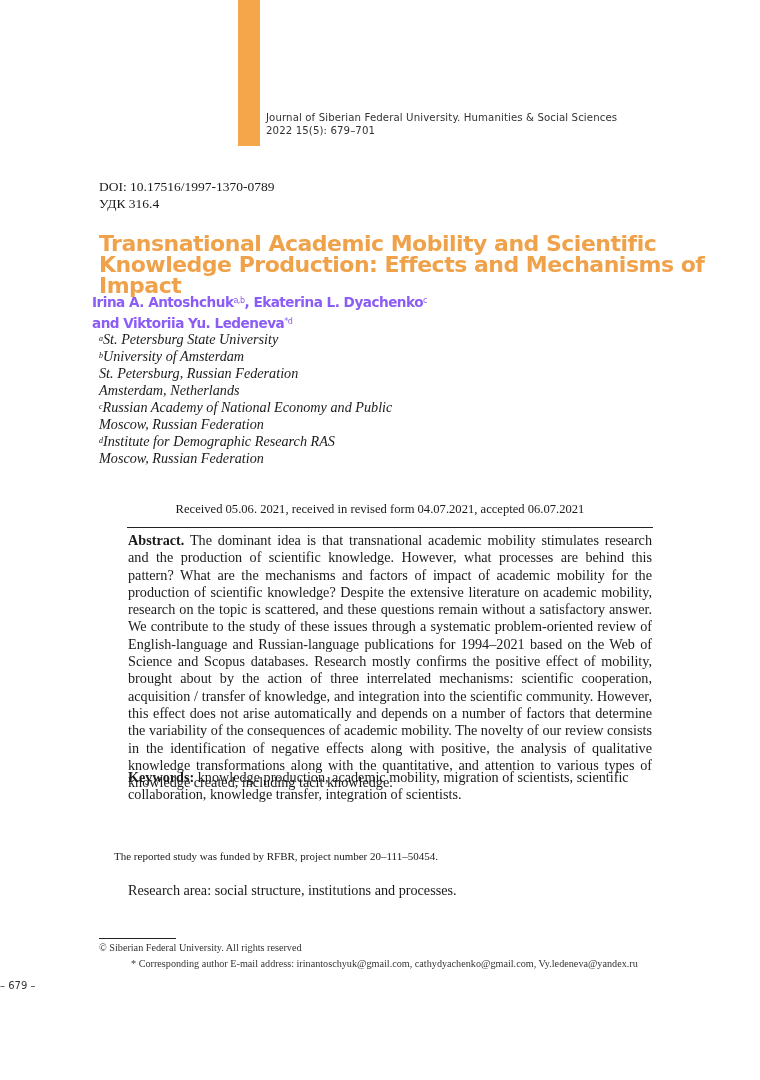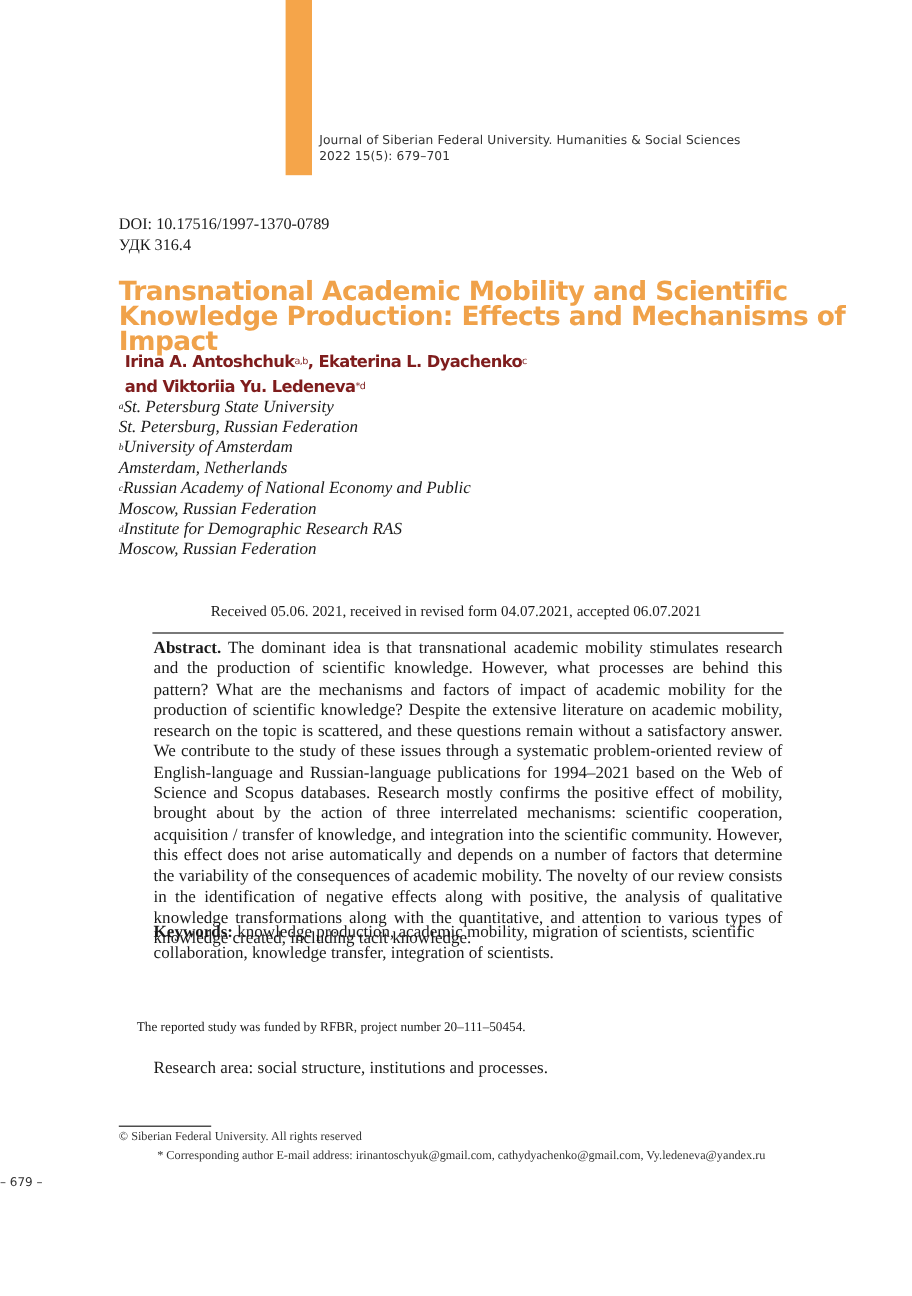--- a/index.html
+++ b/index.html
@@ -1,21 +1,21 @@
 <!DOCTYPE html>
 <html><head>
 <meta charset="utf-8">
 <style>
   html, body { margin:0; padding:0; background:#ffffff; }
   body { width:760px; height:1080px; position:relative; overflow:hidden; font-family:"Liberation Serif", serif; color:#1a1a1a; }
   .bar { position:absolute; left:238px; top:0; width:22px; height:146px; background:#f5a54a; }
   .journal { position:absolute; left:266px; top:111px; font-family:"DejaVu Sans", sans-serif; font-size:10.2px; line-height:13px; color:#333; letter-spacing:0.1px; }
   .meta { position:absolute; left:99px; top:178px; font-size:13.5px; line-height:17px; }
   .title { position:absolute; left:99px; top:233px; font-family:"DejaVu Sans", sans-serif; font-weight:bold; font-size:22px; line-height:21px; color:#f0a24a; letter-spacing:-0.5px; }
-  .authors { position:absolute; left:104px; top:292px; font-family:"DejaVu Sans", sans-serif; font-weight:bold; font-size:13.6px; line-height:21px; color:#7f1d1d; letter-spacing:-0.5px; }
+  .authors { position:absolute; left:92px; top:292px; font-family:"DejaVu Sans", sans-serif; font-weight:bold; font-size:13.6px; line-height:21px; color:#8b5cf6; letter-spacing:-0.5px; }
   .authors sup { font-size:8px; font-weight:normal; vertical-align:top; position:relative; top:-2px; }
   .affils { position:absolute; left:99px; top:331px; font-style:italic; font-size:14.2px; line-height:17px; }
   .affils sup { font-size:8px; vertical-align:top; position:relative; top:-1px; }
   .received { position:absolute; left:0; width:760px; top:502px; text-align:center; font-size:12.6px; }
   .rule { position:absolute; left:127px; top:527px; width:526px; height:1px; background:#222; }
   .abstract { position:absolute; left:128px; top:532px; width:524px; font-size:14.2px; line-height:17.3px; text-align:justify; }
   .kw { position:absolute; left:128px; top:769px; width:524px; font-size:14.2px; line-height:17.3px; }
   .fund { position:absolute; left:114px; top:850px; font-size:11px; }
   .area { position:absolute; left:128px; top:882px; font-size:14.2px; }
   .fnrule { position:absolute; left:99px; top:938px; width:77px; height:1px; background:#222; }
@@ -45,22 +45,22 @@
   <div>Knowledge Production: Effects and Mechanisms of Impact</div>
 </div>
 
 <div class="authors">
   <div><span>Irina A. Antoshchuk</span><sup>a,b</sup><span>, </span><span>Ekaterina L. Dyachenko</span><sup>c</sup></div>
   <div><span>and Viktoriia Yu. Ledeneva</span><sup>*d</sup></div>
 </div>
 
 <div class="affils">
   <div><sup>a</sup><span>St. Petersburg State University</span></div>
+  <div><sup>b</sup><span>University of Amsterdam</span></div>
   <div><span>St. Petersburg, Russian Federation</span></div>
-  <div><sup>b</sup><span>University of Amsterdam</span></div>
   <div><span>Amsterdam, Netherlands</span></div>
   <div><sup>c</sup><span>Russian Academy of National Economy and Public</span></div>
   <div><span>Moscow, Russian Federation</span></div>
   <div><sup>d</sup><span>Institute for Demographic Research RAS</span></div>
   <div><span>Moscow, Russian Federation</span></div>
 </div>
 
 <div class="received">Received 05.06. 2021, received in revised form 04.07.2021, accepted 06.07.2021</div>
 
 <div class="rule"></div>

